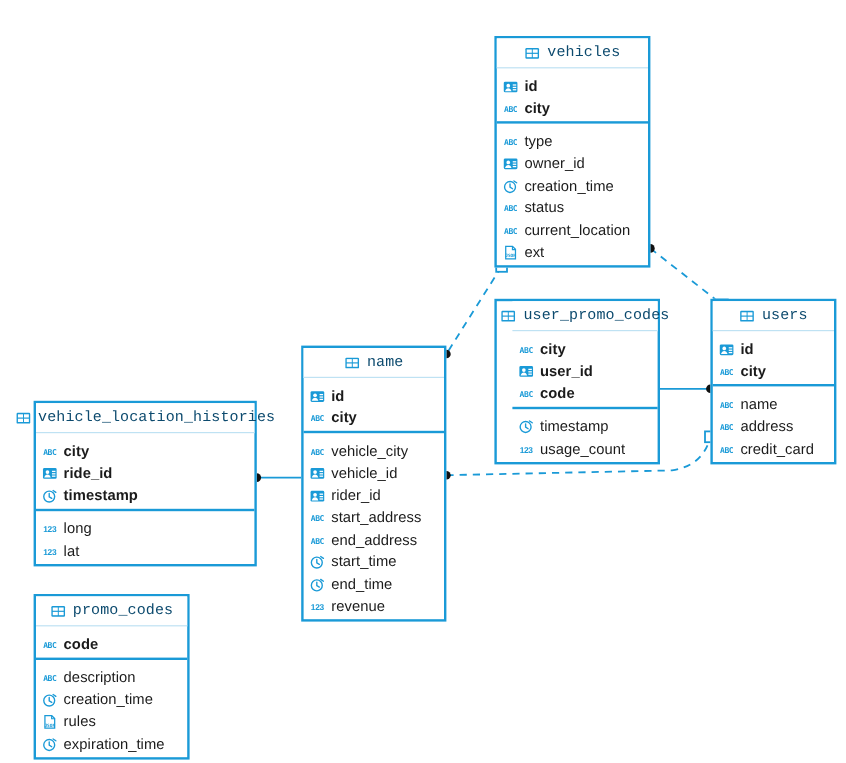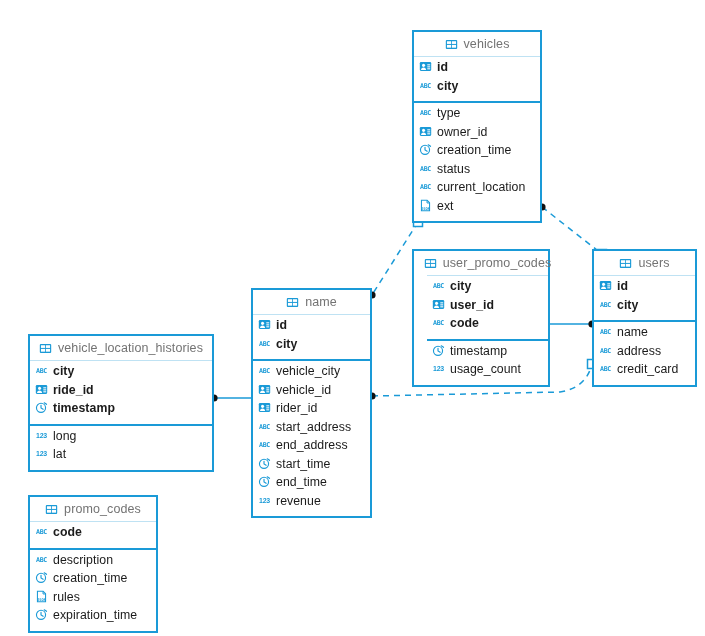--- a/index.html
+++ b/index.html
@@ -40,33 +40,34 @@
     display: flex;
     align-items: center;
     justify-content: center;
     gap: 6px;
     border-bottom: 1px solid #bfe2f3;
     background: #ffffff;
     padding: 0 6px;
   }
   .table-title {
     font-size: 12.5px;
-    color: #737373;
+    color: #0c4a6e;
     white-space: nowrap;
     letter-spacing: 0.1px;
+    font-family: Liberation Mono, monospace;
   }
   .col-section {
     padding: 3px 0 4px 0;
   }
   .col-section.pk-section {
     border-bottom: 2px solid #1a9ad7;
   }
   .col-row {
     display: flex;
-    align-items: flex-start;
+    align-items: flex-end;
     gap: 5px;
     padding: 0 4px 0 5px;
     height: 18.5px;
     white-space: nowrap;
   }
   .col-name {
     font-size: 12.3px;
     color: #1b1b1b;
     letter-spacing: 0.05px;
   }

